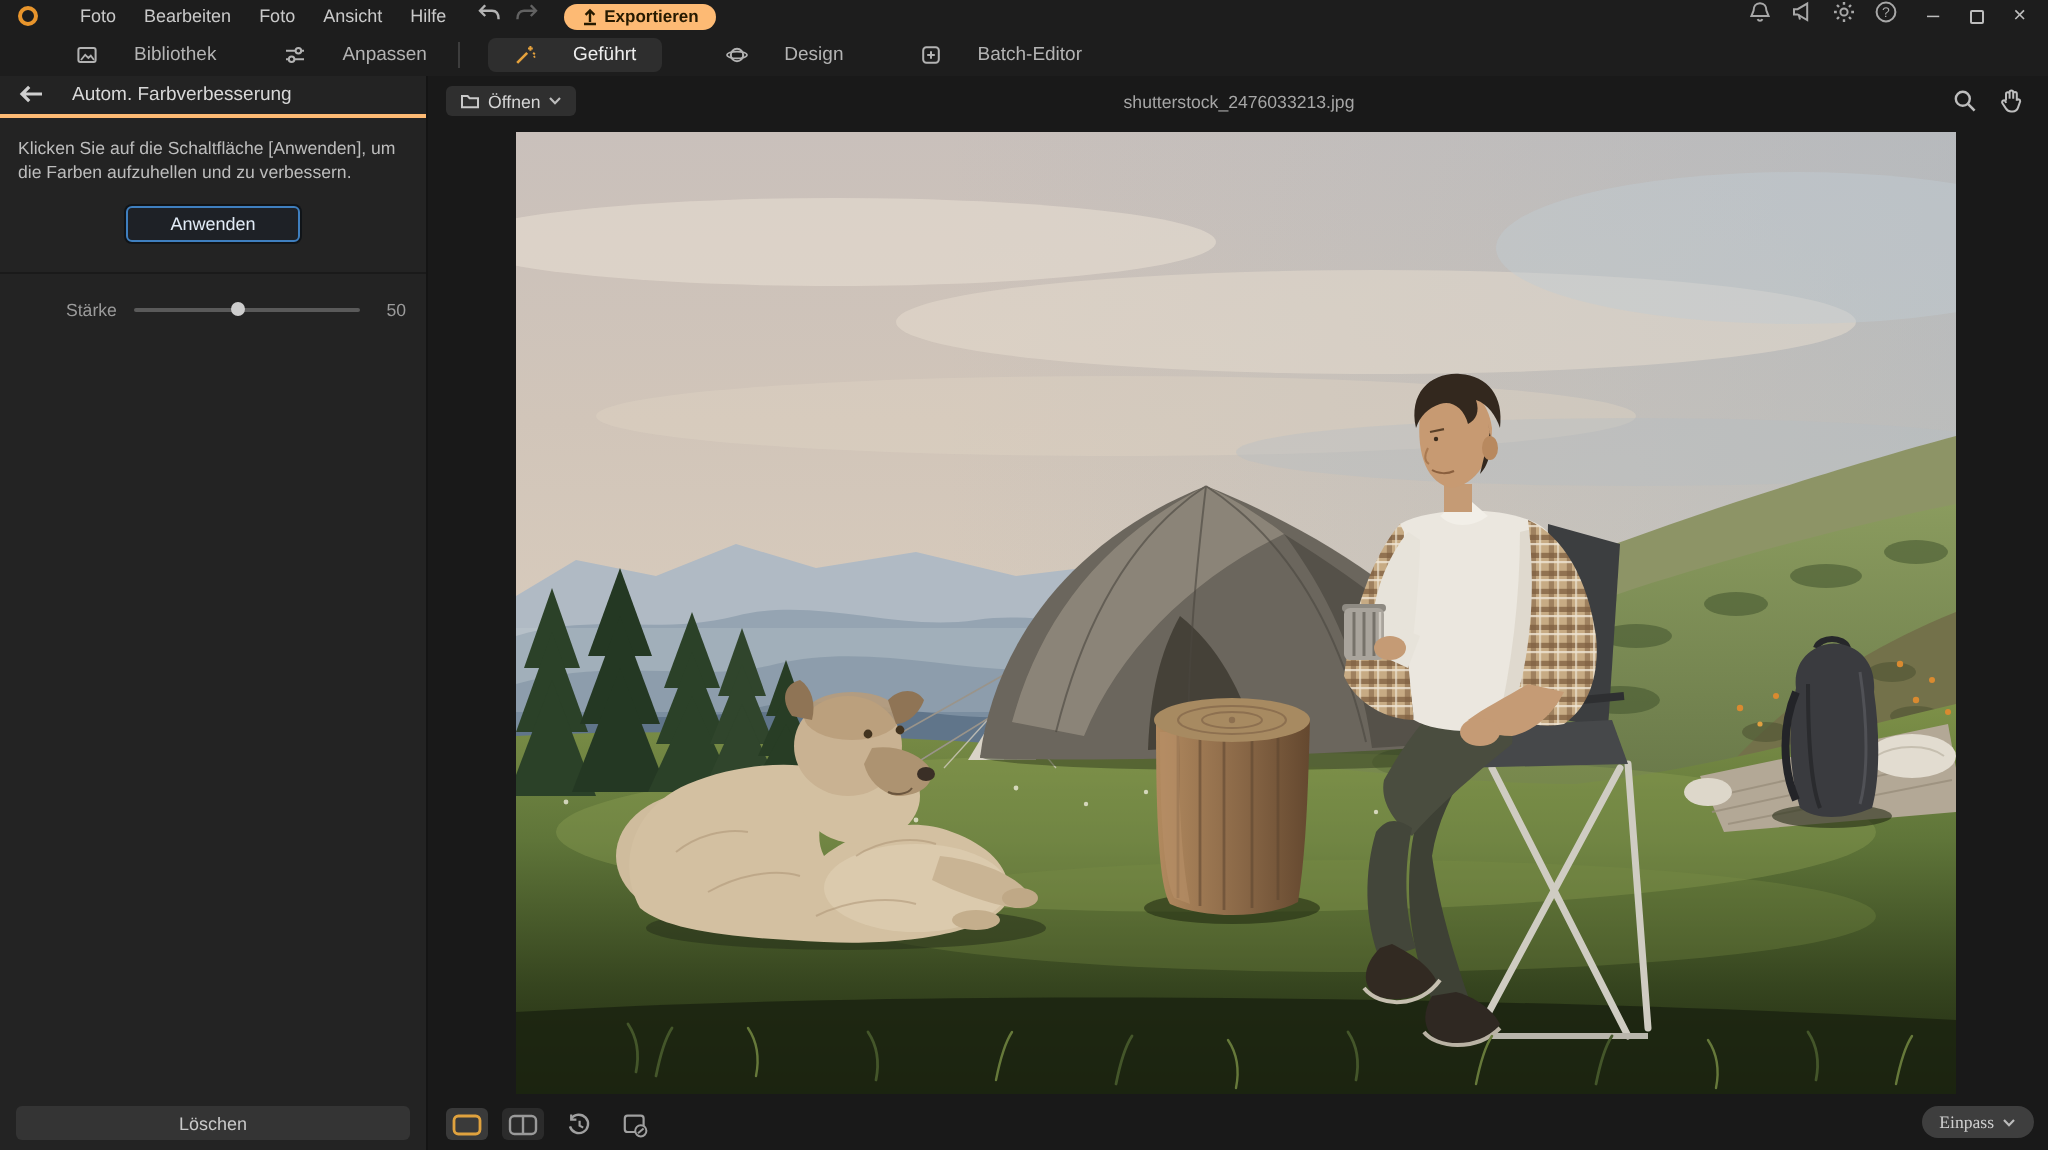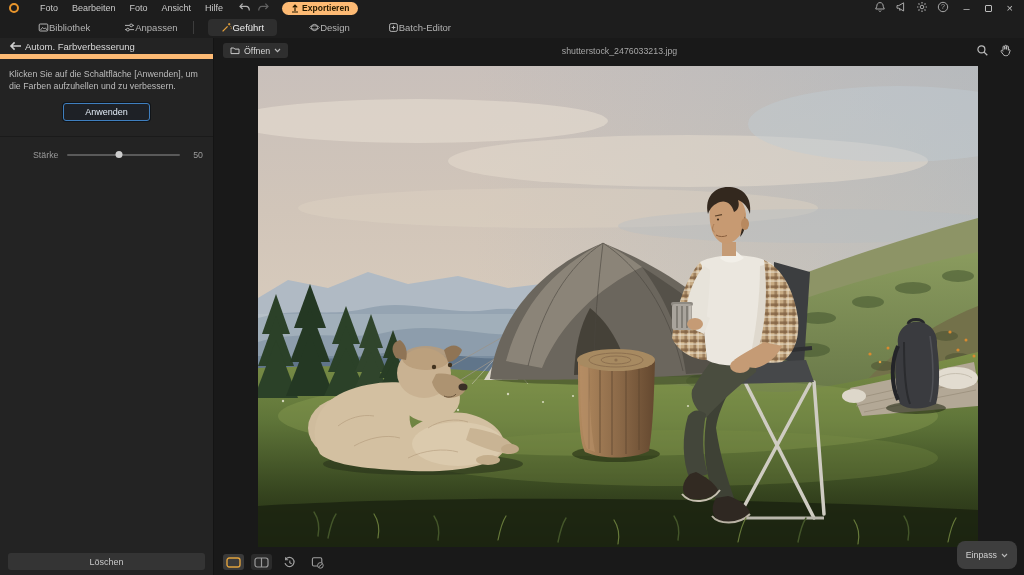--- a/index.html
+++ b/index.html
@@ -17,27 +17,27 @@
   .export-btn { margin-left:12px; height:13px; display:flex; align-items:center; gap:3px;
                 background:#fdba74; border:none; border-radius:7px; padding:0 9px;
                 font-size:8.5px; font-weight:bold; color:#261a00; font-family:inherit; }
   .tb-icons { margin-left:auto; display:flex; align-items:center; gap:9px; margin-right:14px; }
   .win-controls { display:flex; align-items:center; gap:15px; margin-right:11px; }
   .win-min { color:#bdbdbd; font-size:11px; line-height:10px; }
   .win-max { width:7px; height:7px; border:1px solid #bdbdbd; border-radius:1px; }
   .win-close { color:#bdbdbd; font-size:11px; line-height:10px; }
 
   .row2 { position:absolute; top:16px; left:0; right:0; height:22px; display:flex; align-items:center; padding-left:30px; }
-  .mode { display:flex; align-items:center; gap:0; font-size:9.5px; color:#b3b3b3; padding:3px 8px;text-align:right; }
+  .mode { display:flex; align-items:center; gap:18px; font-size:9.5px; color:#b3b3b3; padding:3px 8px;text-align:right; }
   .mode.active { background:#2e2e2e; border-radius:4px; color:#ededed; padding:3px 13px; }
   .mode-divider { width:1px; height:13px; background:#3d3d3d; margin:0 14px 0 8px; }
 
   
   .sidebar { position:absolute; top:38px; left:0; width:214px; bottom:0; background:#232323; border-right:1px solid #141414; }
-  .side-header { height:21px; display:flex; align-items:center; gap:3px; padding:0 9px; border-bottom:5px solid #fdba74; }
+  .side-header { height:21px; display:flex; align-items:center; gap:14px; padding:0 9px; border-bottom:2px solid #fdba74; }
   .side-title { font-size:9.5px; color:#d8d8d8; }
   .desc { padding:10px 9px 0 9px; font-size:8.8px; line-height:1.34; color:#bdbdbd; }
   .desc.dim { color:#9b9b9b; }
   .apply-btn { display:block; margin:10px auto 0; padding:3px 21px; font-size:9px; font-family:inherit;
                color:#e2ecf7; background:#1e2126; border:1px solid #3f7fbf; border-radius:3px;
                box-shadow:0 0 0 1px #101418; }
   .side-divider { height:1px; background:#1a1a1a; margin-top:15px; }
   .slider-row { display:flex; align-items:center; padding:0 10px; margin-top:13px; gap:9px; font-size:8.8px; color:#9b9b9b; }
   .slider-label { margin-left:23px; }
   .slider-track { position:relative; flex:1; height:2px; background:#5a5a5a; border-radius:1px; }
@@ -55,23 +55,23 @@
   .filename { position:absolute; top:8px; left:120px; right:120px; text-align:center; font-size:8.8px; color:#a6a6a6; }
   .view-tools { position:absolute; right:7px; top:4px; display:flex; align-items:center; }
   .view-tools .vt { padding:2px 5px; display:flex; align-items:center; }
   .photo-wrap { position:absolute; left:43px; top:28px; width:720px; height:481px; }
   .photo-wrap svg { display:block; width:100%; height:100%; }
 
   .bottom-tools { position:absolute; left:8px; bottom:5px; display:flex; align-items:center; gap:7px; }
   .tool-btn { width:21px; height:16px; display:flex; align-items:center; justify-content:center; border-radius:3px; }
   .tool-btn.hl { background:#3a3a3a; }
   .tool-btn.md { background:#2b2b2b; }
-  .fit-btn { position:absolute; right:7px; bottom:6px; height:28px; display:flex; align-items:center; gap:4px;
+  .fit-btn { position:absolute; right:7px; bottom:6px; height:16px; display:flex; align-items:center; gap:4px;
              background:#3e3e3e; border:none; border-radius:8px; padding:0 9px; font-size:8.8px;
-             color:#d0d0d0; font-family:Liberation Sans, sans-serif; }
+             color:#d0d0d0; font-family:Liberation Serif, serif; }
 </style>
 </head>
 <body>
 
 <div class="app">
 
   <div class="titlebar">
     <div class="row1">
       <div class="logo"></div>
       <div class="menus">

